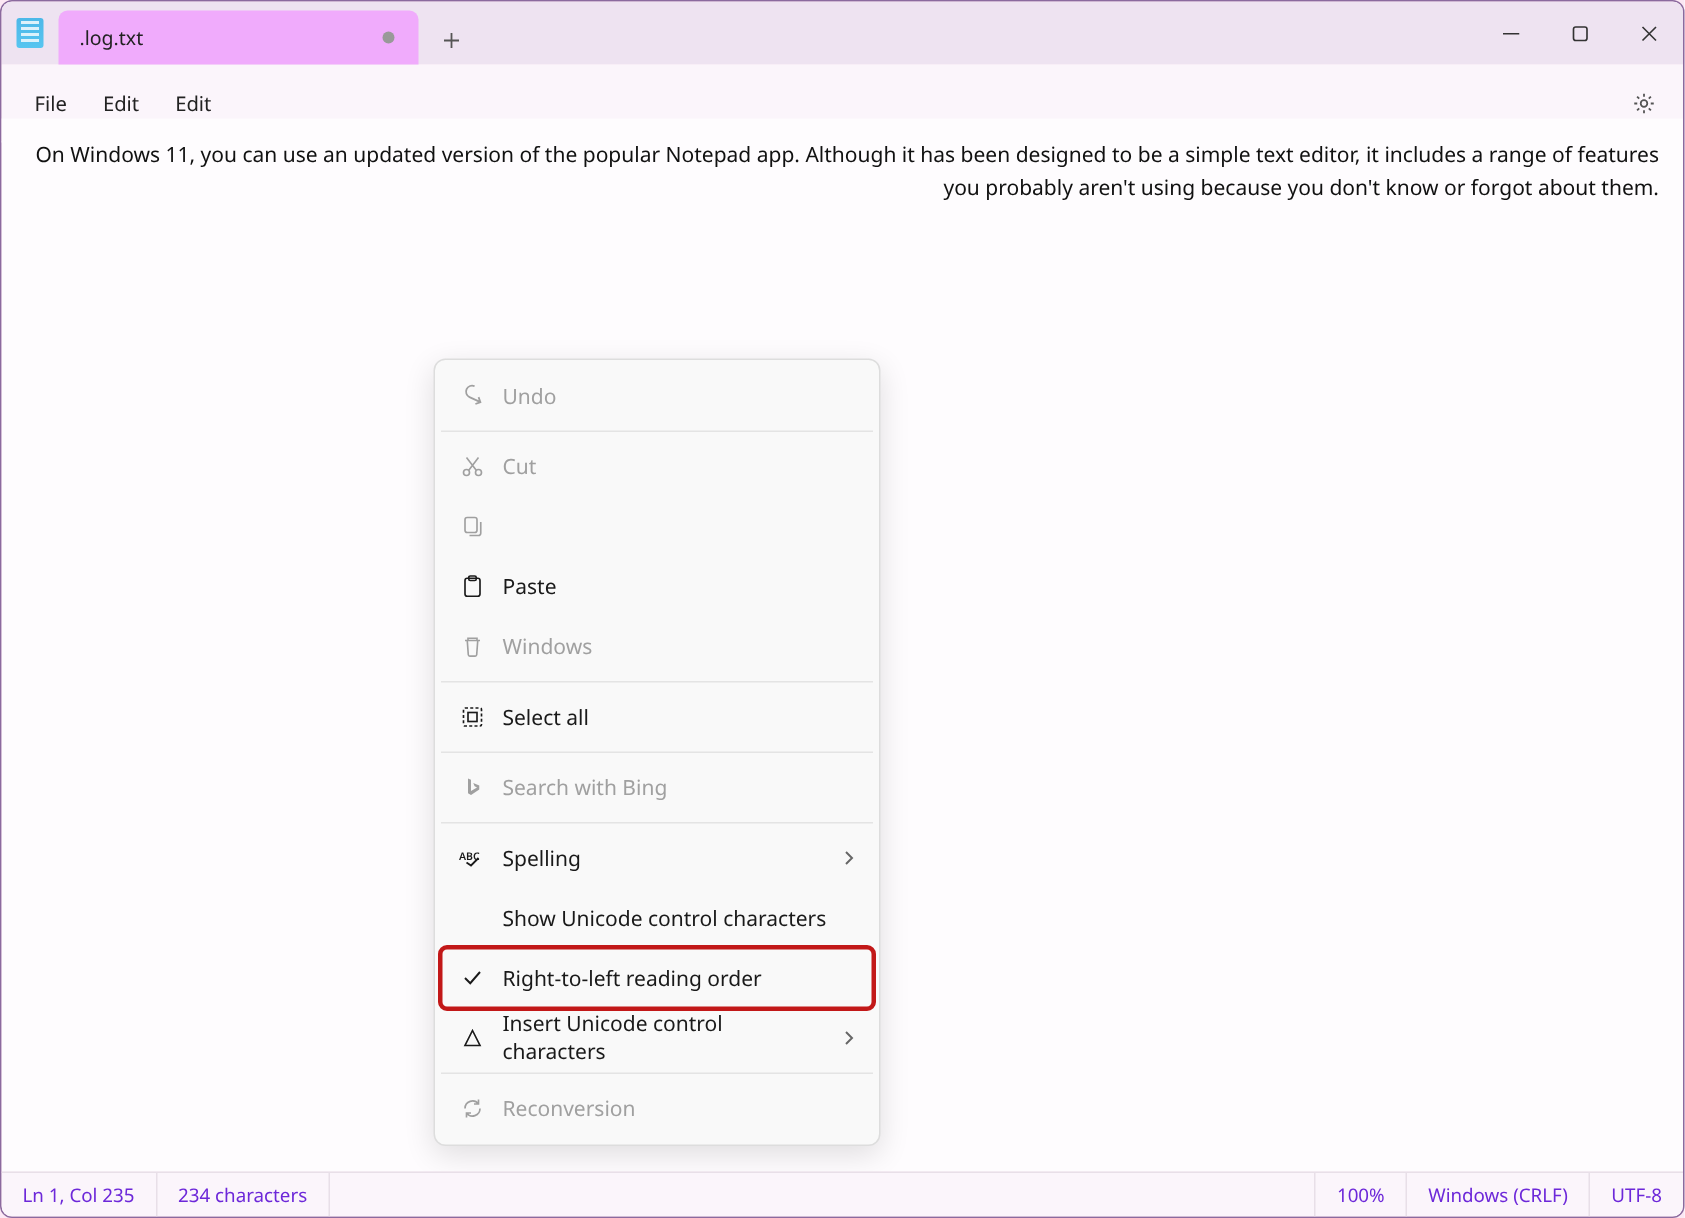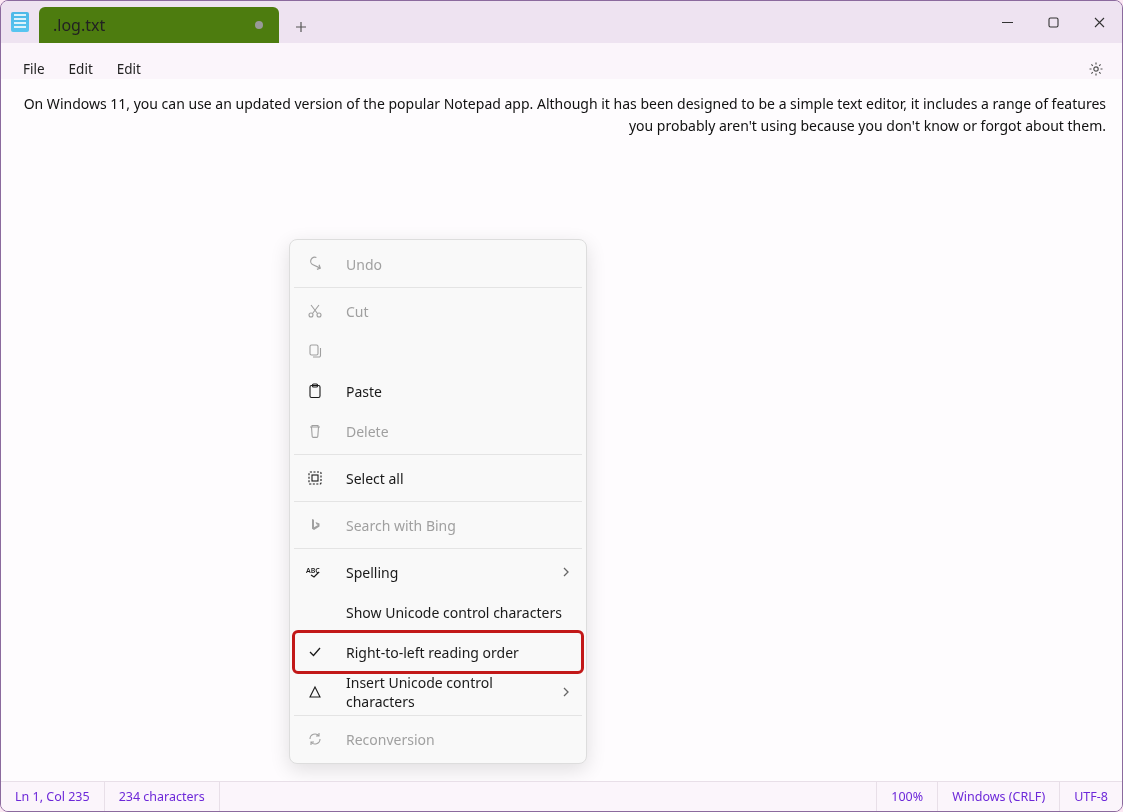--- a/index.html
+++ b/index.html
@@ -4,21 +4,21 @@
 <style>
 * { margin: 0; padding: 0; box-sizing: border-box; font-family: "Segoe UI", system-ui, sans-serif; }
 body { width: 1123px; height: 812px; background: #fce8f4; position: relative; overflow: hidden; border: 1px solid #8b6a9e; border-radius: 8px; }
 
 .titlebar { height: 42px; display: flex; align-items: stretch; background: #eee3f1; }
 .app-icon { width: 38px; display: flex; align-items: center; justify-content: center; }
 .notepad-icon { width: 18px; height: 20px; background: linear-gradient(#4db8e8, #57c5f0); border-radius: 2px; position: relative; }
 .notepad-icon::before { content: ''; position: absolute; top: 2px; left: 3px; right: 3px; height: 2px; background: #fff; box-shadow: 0 4px 0 #fff, 0 8px 0 #fff, 0 12px 0 #fff; opacity: 0.8; }
 
 .tabs { display: flex; align-items: flex-end; flex: 1; padding-top: 6px; }
-.tab { background: #4d7c0f; height: 36px; min-width: 240px; border-radius: 6px 6px 0 0; display: flex; align-items: center; padding: 0 10px 0 14px; font-size: 16px; color: #222; gap: 8px; }
+.tab { background: #f0abfc; height: 36px; min-width: 240px; border-radius: 6px 6px 0 0; display: flex; align-items: center; padding: 0 10px 0 14px; font-size: 13px; color: #222; gap: 8px; }
 .tab-title { flex: 1; }
 .tab-dirty { width: 8px; height: 8px; border-radius: 50%; background: #999; margin-right: 6px; }
 .new-tab { width: 36px; height: 32px; display: flex; align-items: center; justify-content: center; color: #555; margin-left: 4px; }
 
 .win-controls { display: flex; }
 .win-btn { width: 46px; height: 42px; display: flex; align-items: center; justify-content: center; color: #333; }
 
 .menubar { height: 52px; background: #fbf5fb; display: flex; align-items: center; padding: 0 10px; border-bottom: 1px solid #f0e8f0; }
 .menu-item { padding: 4px 12px; font-size: 13.5px; color: #222; border-radius: 4px; cursor: default; }
 .menu-spacer { flex: 1; }
@@ -26,21 +26,21 @@
 
 .editor { position: absolute; top: 78px; left: 0; right: 0; bottom: 30px; background: #fefcfe; padding: 14px 16px; font-family: Consolas, monospace; font-size: 14px; color: #111; line-height: 22px; }
 .editor-text { direction: rtl; text-align: right; unicode-bidi: plaintext; }
 
 .statusbar { position: absolute; bottom: 0; left: 0; right: 0; height: 30px; background: #fbf5fb; border-top: 1px solid #e8dfe8; display: flex; align-items: center; font-size: 12.5px; color: #6d28d9; }
 .status-cell { padding: 0 14px; height: 100%; display: flex; align-items: center; border-right: 1px solid #e8dfe8; }
 .status-cell.last { border-right: none; }
 .status-spacer { flex: 1; border-right: 1px solid #e8dfe8; height: 100%; }
 
 .context-menu { position: absolute; top: 238px; left: 288px; width: 298px; background: #f9f9f9; border: 1px solid #ddd; border-radius: 8px; box-shadow: 0 6px 20px rgba(0,0,0,0.12); padding: 4px; }
-.ctx-item { height: 40px; display: flex; align-items: center; padding: 0 12px; border-radius: 4px; font-size: 14px; color: #1a1a1a; gap: 22px; position: relative; }
+.ctx-item { height: 40px; display: flex; align-items: center; padding: 0 12px; border-radius: 4px; font-size: 14px; color: #1a1a1a; gap: 11px; position: relative; }
 .ctx-item.disabled { color: #a0a0a0; }
 .ctx-item.highlighted { outline: 3px solid #c21818; outline-offset: -1px; border-radius: 4px; }
 .ctx-icon { width: 18px; height: 18px; display: flex; align-items: center; justify-content: center; flex-shrink: 0; }
 .ctx-label { flex: 1; }
 .ctx-chevron { color: #666; }
 .ctx-sep { height: 1px; background: #e4e4e4; margin: 3px 0; }
 .ctx-check { font-size: 12px; }
 
 svg { display: block; }
 </style>
@@ -134,21 +134,21 @@
         </svg>
       </span>
     <span class="ctx-label">Paste</span>
   </div>
   <div class="ctx-item disabled">
     <span class="ctx-icon">
         <svg width="16" height="16" viewBox="0 0 16 16">
           <path d="M3 4h10M5 4V2.5h6V4M4.5 4l.7 9.5a1 1 0 0 0 1 .9h3.6a1 1 0 0 0 1-.9L11.5 4" stroke="currentColor" stroke-width="1.1" fill="none"></path>
         </svg>
       </span>
-    <span class="ctx-label">Delete</span>
+    <span class="ctx-label">Windows</span>
   </div>
   <div class="ctx-sep"></div>
   <div class="ctx-item">
     <span class="ctx-icon">
         <svg width="16" height="16" viewBox="0 0 16 16">
           <rect x="2" y="2" width="12" height="12" rx="1" stroke="currentColor" stroke-width="1.1" fill="none" stroke-dasharray="2 1.5"></rect>
           <rect x="5" y="5" width="6" height="6" stroke="currentColor" stroke-width="1.1" fill="none"></rect>
         </svg>
       </span>
     <span class="ctx-label">Select all</span>

